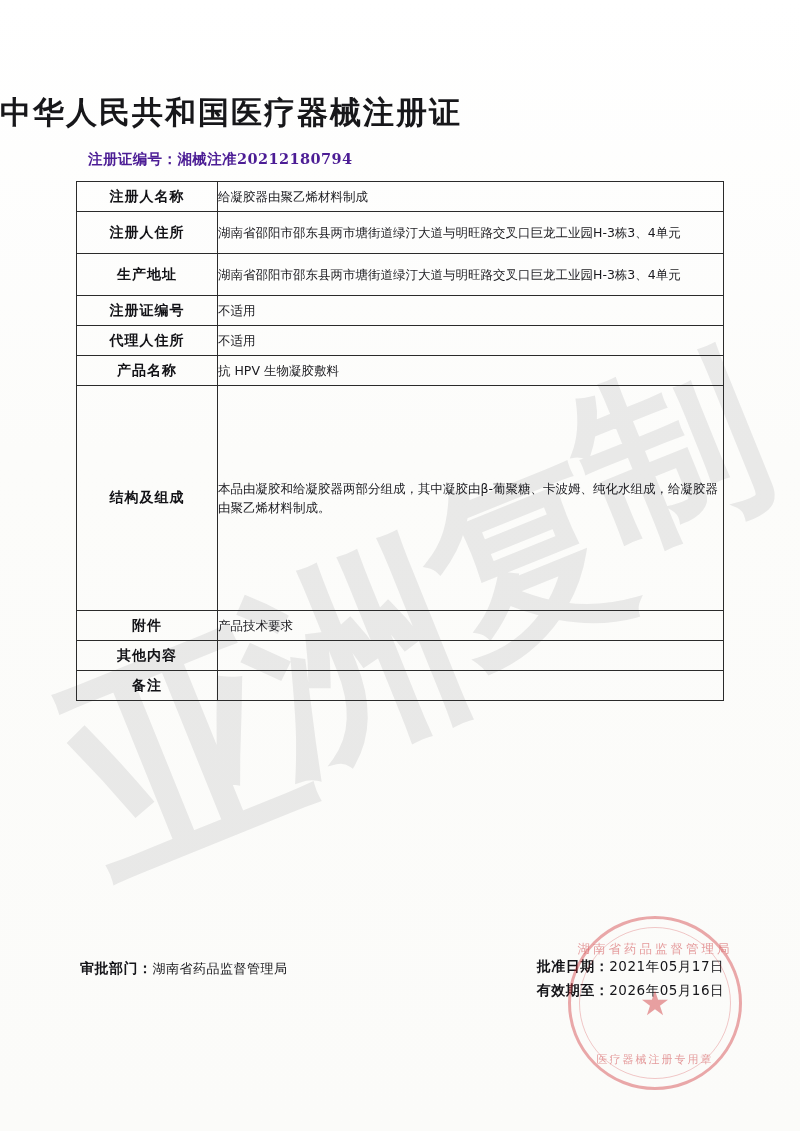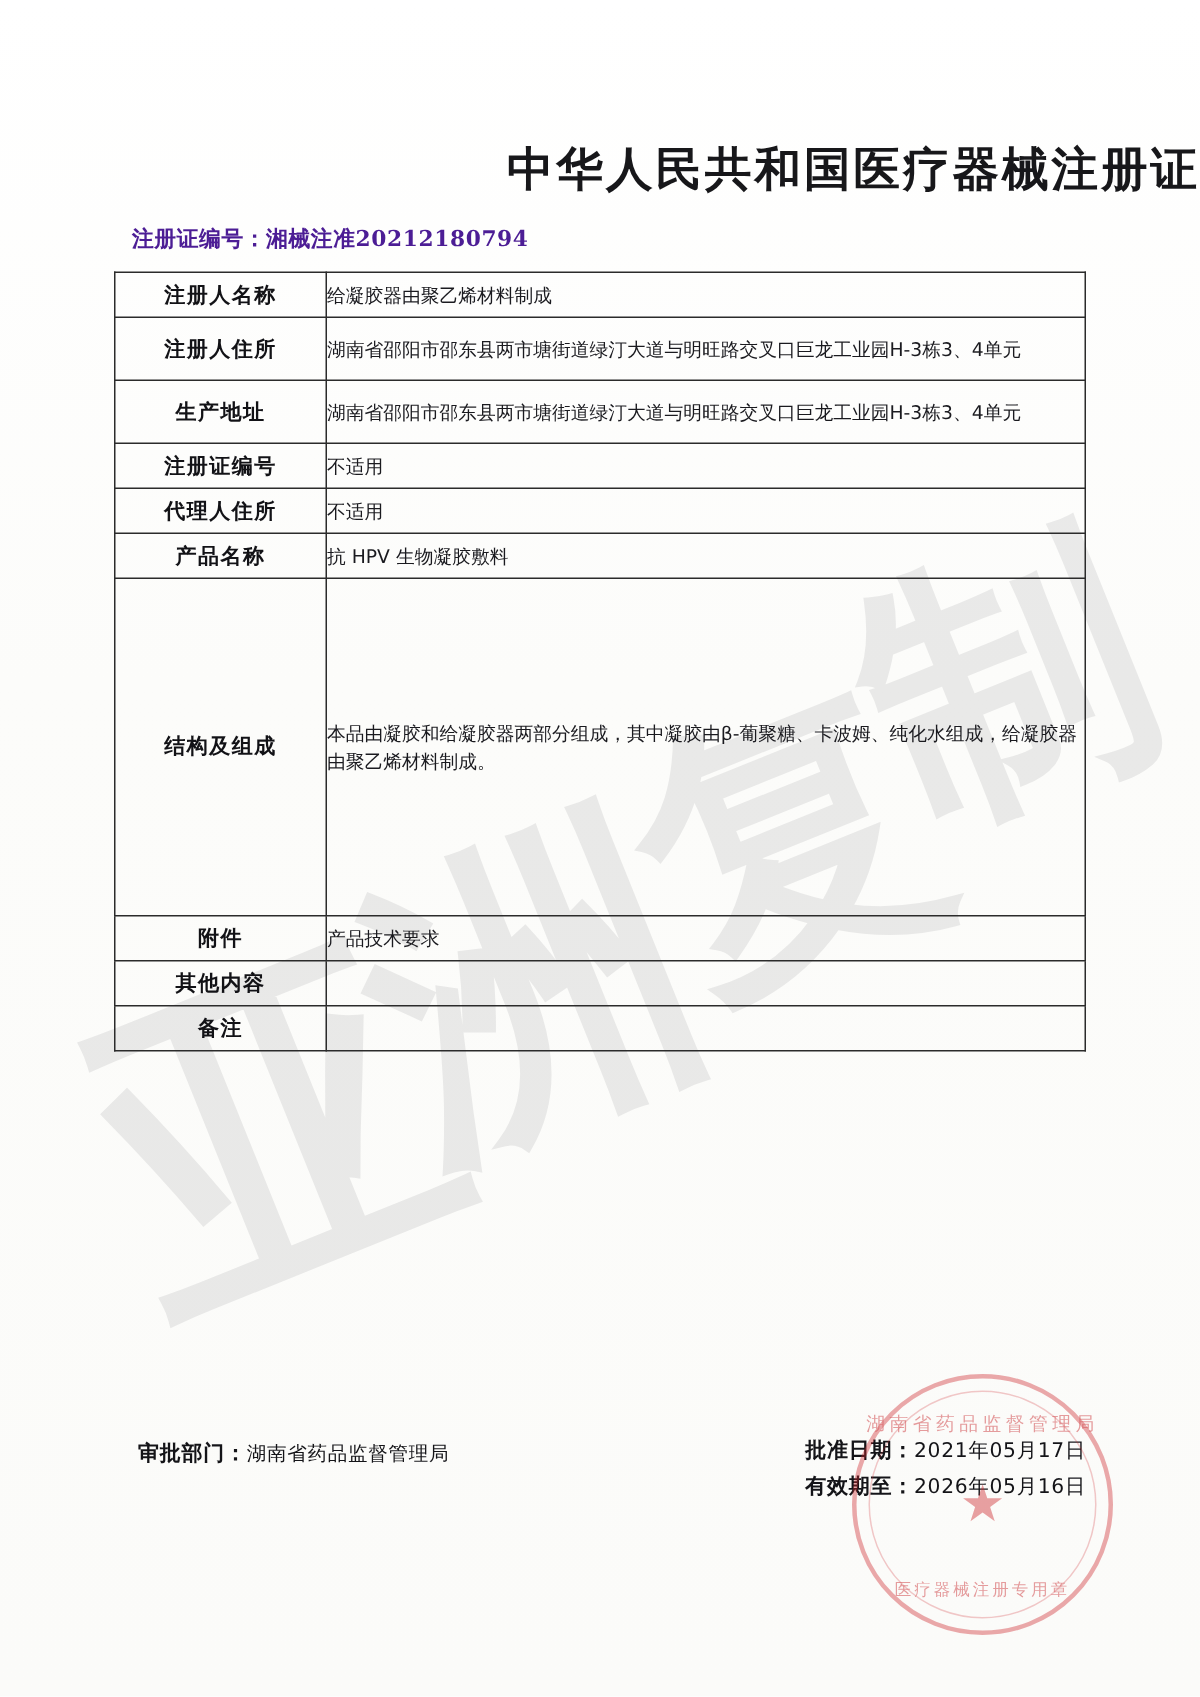--- a/index.html
+++ b/index.html
@@ -26,21 +26,21 @@
     position: absolute;
     inset: 0;
     background: linear-gradient(180deg, #ffffff 0%, #fcfcfa 40%, #fbfbf9 100%);
     pointer-events: none;
   }
   .doc-title {
     position: absolute;
     top: 92px;
     left: 0;
     width: 800px;
-    text-align: right;
+    text-align: left;
     font-family: "DejaVu Serif", "Liberation Serif", serif;
     font-size: 31px;
     font-weight: bold;
     letter-spacing: 2px;
     color: #17171a;
   }
   .reg-no {
     position: absolute;
     top: 150px;
     left: 88px;
@@ -98,21 +98,21 @@
     position: absolute;
     left: 76px;
     top: 960px;
     width: 648px;
     font-family: "DejaVu Serif", "Liberation Serif", serif;
     font-size: 14px;
     color: #141418;
   }
   .footer .dept {
     position: absolute;
-    left: 16px;
+    left: 4px;
     top: 0;
     font-weight: bold;
     letter-spacing: 0.5px;
   }
   .footer .dept .dept-value {
     font-family: "DejaVu Sans", "Liberation Sans", sans-serif;
     font-weight: normal;
     font-size: 13px;
   }
   .footer .dates {

